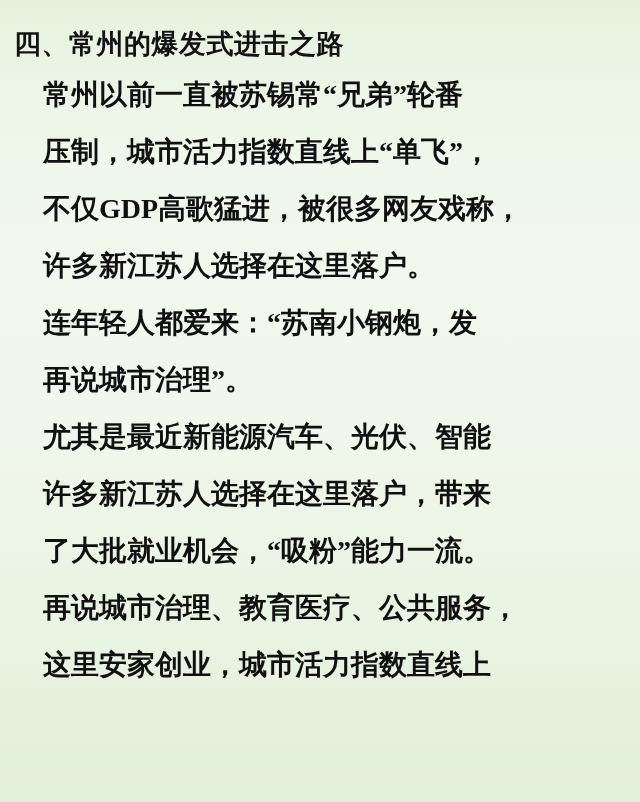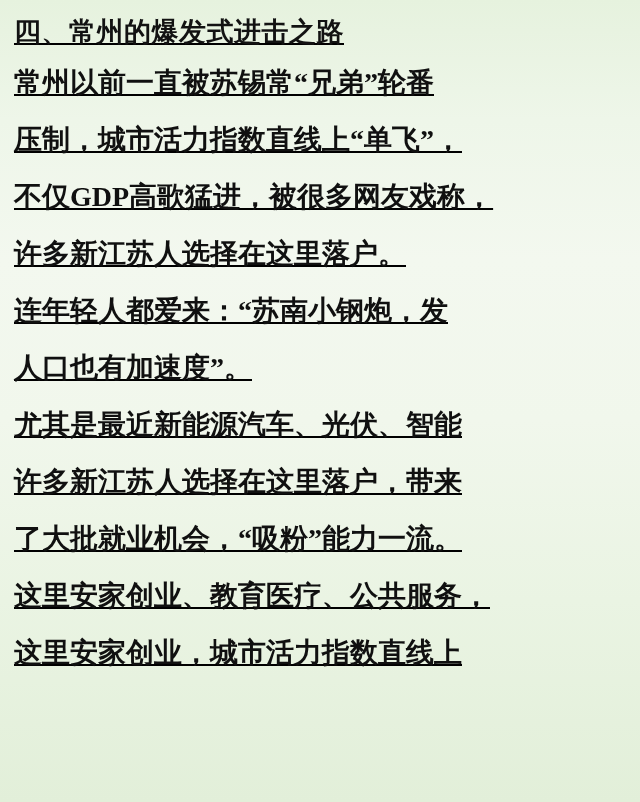--- a/index.html
+++ b/index.html
@@ -20,22 +20,21 @@
     box-sizing: border-box;
     
     background:
       linear-gradient(to bottom,
         #e6f2de 0px,
         #eef6e9 120px,
         #f3f8ef 260px,
         #f1f7ec 420px,
         #eaf4e3 600px,
         #e2efd9 802px);
-    padding: 10px 14px 0 14px;
-    text-decoration: underline;
+    padding: 22px 14px 0 14px;
   }
   #article {
     width: 100%;
   }
   .heading {
     font-size: 27px;
     font-weight: bold;
     line-height: 44px;
     color: #121212;
     letter-spacing: 0.5px;
@@ -46,20 +45,21 @@
     font-weight: bold;
     line-height: 57px;
     color: #101010;
     letter-spacing: 0px;
     text-align: justify;
     text-align-last: left;
   }
   .para .ln {
     display: block;
     white-space: nowrap;
+    margin-left: 29px;
   }
   .clipped {
     overflow: hidden;
   }
 </style>
 </head>
 <body>
 
 <div id="page">
   <div id="article">
@@ -68,28 +68,28 @@
 
     <div class="para">
       <span class="ln">常州以前一直被苏锡常“兄弟”轮番</span>
       <span class="ln">压制，城市活力指数直线上“单飞”，</span>
       <span class="ln">不仅GDP高歌猛进，被很多网友戏称，</span>
       <span class="ln">许多新江苏人选择在这里落户。</span>
     </div>
 
     <div class="para">
       <span class="ln">连年轻人都爱来：“苏南小钢炮，发</span>
-      <span class="ln">人口也有加速度”。</span>
+      <span class="ln">再说城市治理”。</span>
     </div>
 
     <div class="para">
       <span class="ln">尤其是最近新能源汽车、光伏、智能</span>
       <span class="ln">许多新江苏人选择在这里落户，带来</span>
       <span class="ln">了大批就业机会，“吸粉”能力一流。</span>
     </div>
 
     <div class="para clipped">
-      <span class="ln">这里安家创业、教育医疗、公共服务，</span>
+      <span class="ln">再说城市治理、教育医疗、公共服务，</span>
       <span class="ln">这里安家创业，城市活力指数直线上</span>
     </div>
 
   </div>
 </div>
 
 </body></html>

